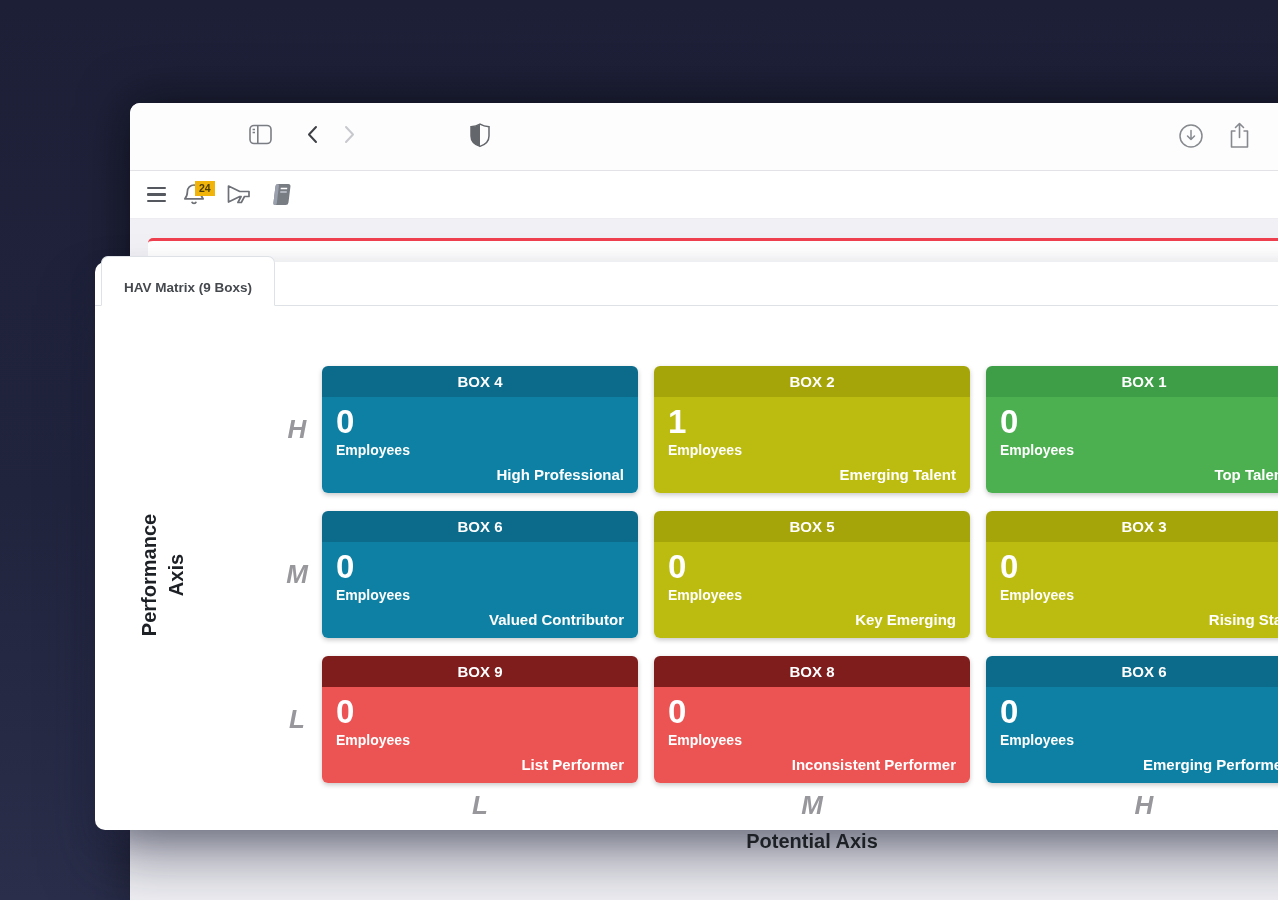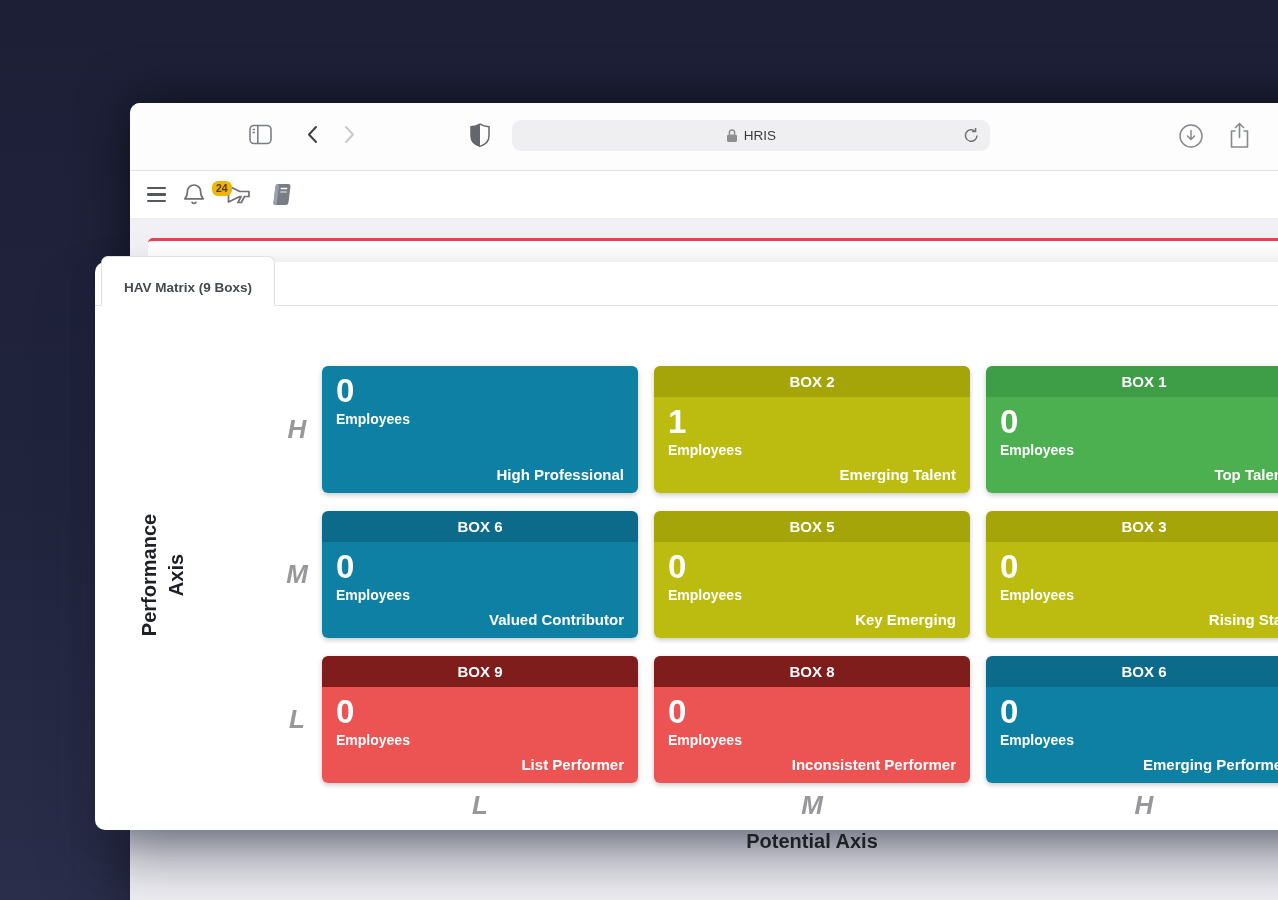--- a/index.html
+++ b/index.html
@@ -21,22 +21,22 @@
   .addr { position:absolute; left:382px; top:17px; width:478px; height:31px; background:#efeff1;
           border-radius:9px; display:flex; align-items:center; justify-content:center; gap:6px;
           color:#3b3b40; font-size:13.5px; }
   .addr .reload { position:absolute; right:10px; top:7px; }
 
   .toolbar { height:48px; background:#fff; border-bottom:1px solid #ededf1; display:flex;
              align-items:center; padding-left:17px; flex:0 0 auto; }
   .hamburger { width:19px; display:flex; flex-direction:column; gap:4px; cursor:pointer; }
   .hamburger span { display:block; height:2.2px; background:#55585e; border-radius:1px; }
   .bell-wrap { position:relative; margin-left:17px; width:30px; }
-  .badge { position:absolute; left:29px; top:-1px; background:#f0b40b; color:#4c3c00;
-           font-size:10.5px; font-weight:700; border-radius:6px; padding:1px 4px; line-height:1.2; }
+  .badge { position:absolute; left:12px; top:-1px; background:#f0b40b; color:#4c3c00;
+           font-size:10.5px; font-weight:700; border-radius:0; padding:1px 4px; line-height:1.2; }
   .tb-icon { margin-left:12px; cursor:pointer; display:flex; align-items:center; }
 
   .page { flex:1; position:relative; background:#f1f1f5; }
   .panel { position:absolute; left:18px; top:19px; width:1400px; height:110px; background:#fff;
            border-top:3px solid #ee404f; border-radius:5px 5px 0 0; }
 
   
   .card { position:absolute; left:95px; top:262px; width:1330px; height:568px; background:#fff;
           border-radius:10px;
           box-shadow:0 35px 60px -8px rgba(30,33,58,.5), 0 10px 24px rgba(30,33,58,.22); }
@@ -112,35 +112,20 @@
         </svg>
       </div>
 
       <div class="icon" style="left:340px; top:20px;">
         <svg width="20" height="25" viewBox="0 0 20 25">
           <path d="M10 1.2 C13 3 16 3.6 19 3.8 V13 C19 18.2 15 21.7 10 23.4 C5 21.7 1 18.2 1 13 V3.8 C4 3.6 7 3 10 1.2 Z" fill="none" stroke="#63666b" stroke-width="1.5"></path>
           <path d="M10 1.2 C7 3 4 3.6 1 3.8 V13 C1 18.2 5 21.7 10 23.4 Z" fill="#63666b"></path>
         </svg>
       </div>
 
-      <div class="addr">
-        <span>
-          <svg width="12" height="15" viewBox="0 0 12 15">
-            <rect x="1" y="6.5" width="10" height="7.5" rx="1.6" fill="#8d8d92"></rect>
-            <path d="M3.4 6.5 V4.6 a2.6 2.6 0 0 1 5.2 0 V6.5" fill="none" stroke="#8d8d92" stroke-width="1.5"></path>
-          </svg>
-        </span>
-        <span>HRIS</span>
-        <span class="reload">
-          <svg width="17" height="17" viewBox="0 0 17 17">
-            <path d="M14 8.5 a5.8 5.8 0 1 1 -1.7 -4.1" fill="none" stroke="#6f7277" stroke-width="1.5"></path>
-            <path d="M12.6 1 v3.6 h-3.6" fill="none" stroke="#6f7277" stroke-width="1.5"></path>
-          </svg>
-        </span>
-      </div>
 
       <div class="icon" style="left:1048px; top:20px;">
         <svg width="26" height="26" viewBox="0 0 26 26">
           <circle cx="13" cy="13" r="11" fill="none" stroke="#86898e" stroke-width="1.5"></circle>
           <path d="M13 7.5 v9 M9.5 13 L13 16.5 L16.5 13" fill="none" stroke="#86898e" stroke-width="1.5" stroke-linecap="round" stroke-linejoin="round"></path>
         </svg>
       </div>
       <div class="icon" style="left:1097px; top:18px;">
         <svg width="25" height="29" viewBox="0 0 25 29">
           <path d="M8.5 10 H4.5 V26 H20.5 V10 H16.5" fill="none" stroke="#86898e" stroke-width="1.6" stroke-linejoin="round"></path>
@@ -193,20 +178,21 @@
     <div class="matrix">
 
       <div class="y-title">Performance Axis</div>
 
       <div class="row-label rl-0">H</div>
       <div class="row-label rl-1">M</div>
       <div class="row-label rl-2">L</div>
 
       <div class="grid">
         <div class="box teal">
+          <div class="box-header">BOX 4</div>
           <div class="box-body">
             <div class="box-count">0</div>
             <div class="box-emp">Employees</div>
             <div class="box-role">High Professional</div>
           </div>
         </div>
         <div class="box olive">
           <div class="box-header">BOX 2</div>
           <div class="box-body">
             <div class="box-count">1</div>

